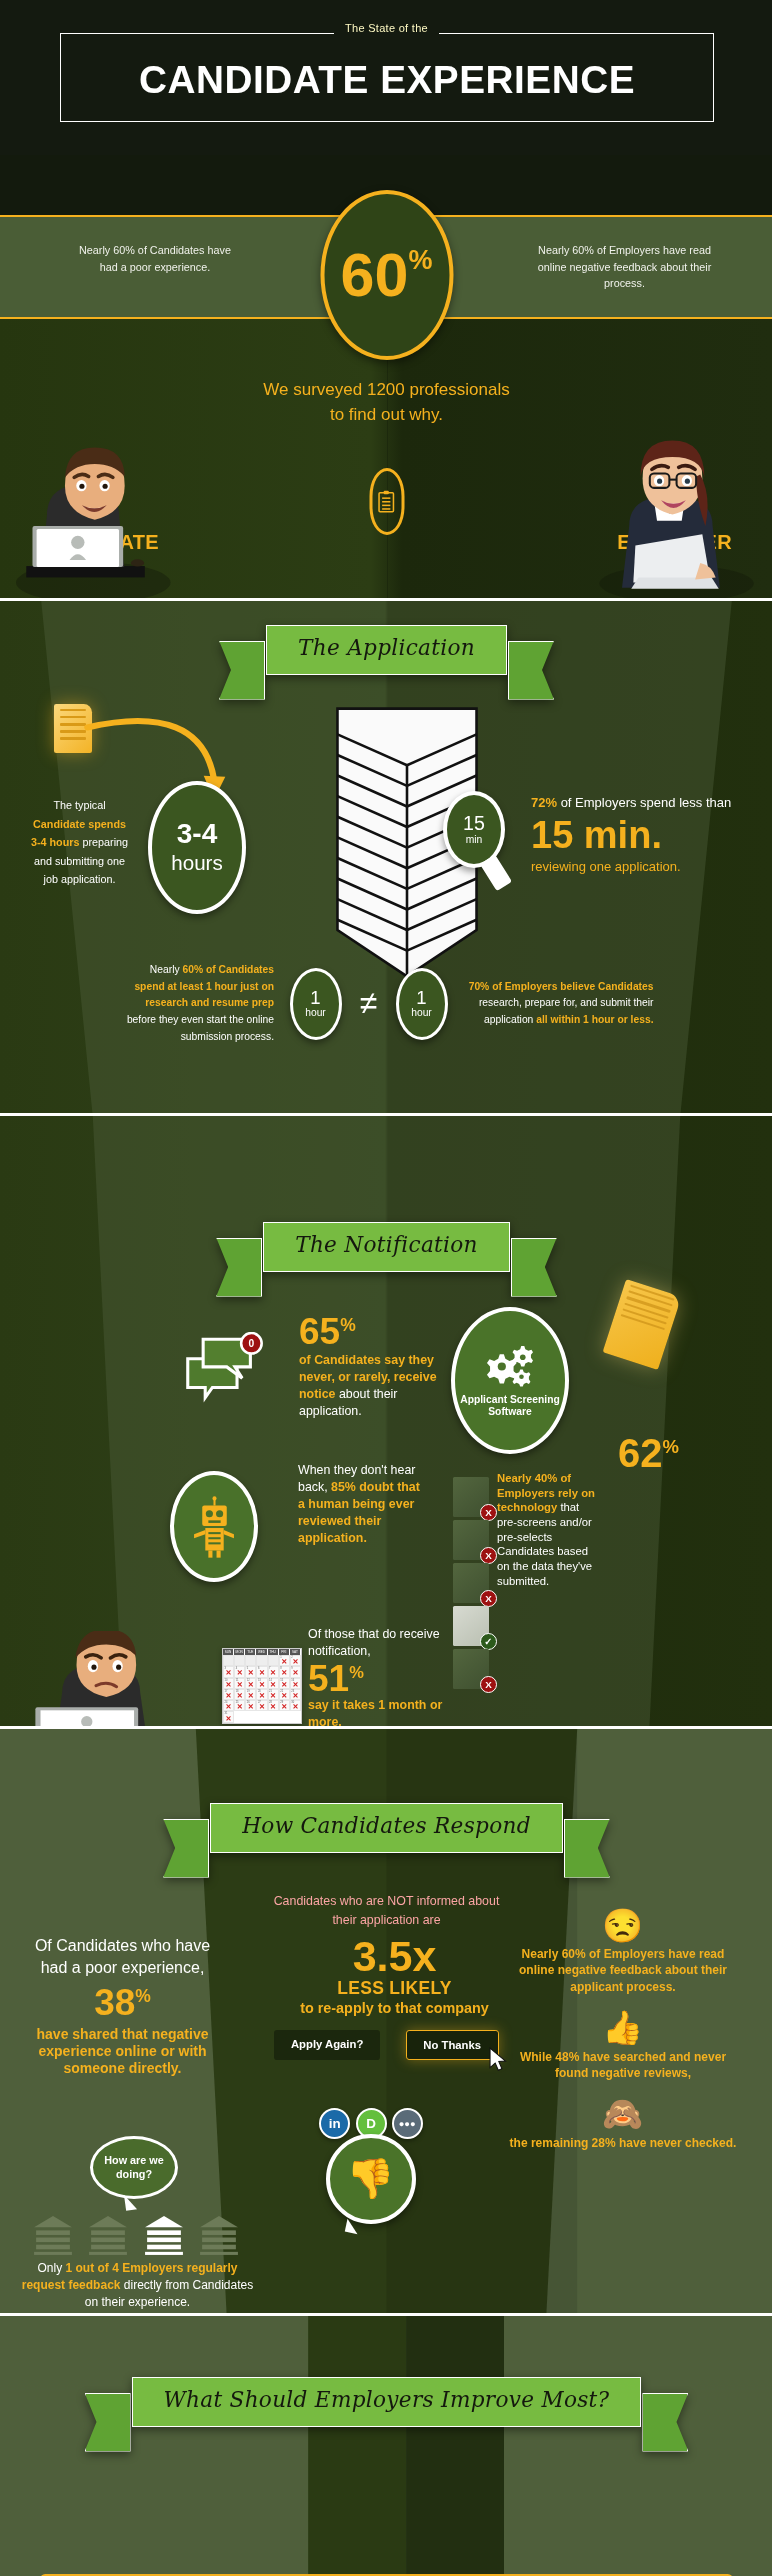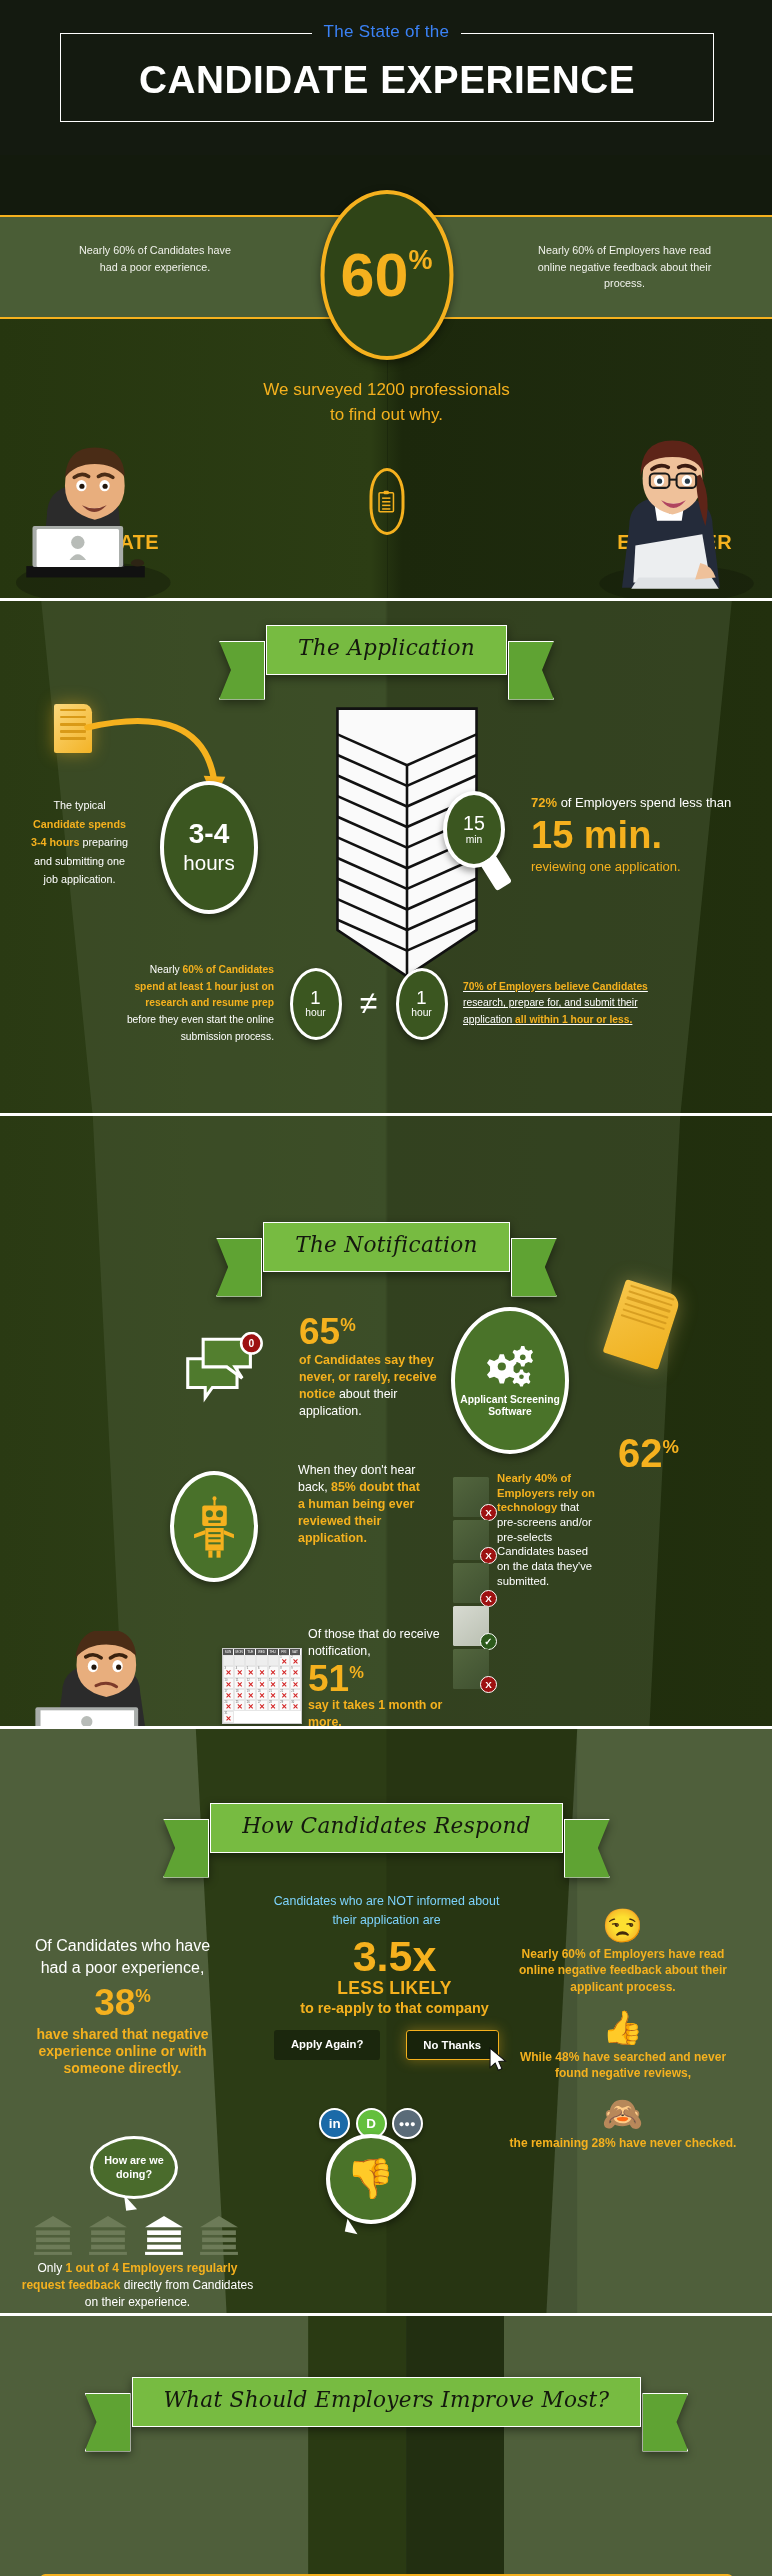--- a/index.html
+++ b/index.html
@@ -31,21 +31,21 @@
     color: #fff; line-height: 1;
     font-family: "Liberation Sans Narrow","Liberation Sans",sans-serif;
     transform: scaleX(1.02);
   }
   .title-sub-holder {
     position: absolute; top: -11.3px; left: 0; right: 0;
     display: flex; justify-content: center;
   }
   .title-sub {
     background: #141a10; padding: 0 11.3px;
-    font-size: 17px; color: #3b82f6; font-weight: 300;
+    font-size: 11px; color: #fef9c3; font-weight: 300;
     letter-spacing: 0.3px;
   }
 
   
   .hero { position: relative; height: 443px; background: #1d2a12; }
   .hero-band-top {
     position: absolute; top: 0; left: 0; right: 0; height: 60px;
     background: #131a0d;
   }
   .hero-band-mid {
@@ -140,21 +140,21 @@
   }
   .doc-icon i { display:block; height:2.6px; background:#d99a17; margin:4.6px 5.7px; border-radius:1px;}
   .arrow-curve { position: absolute; left: 82px; top: 112px; z-index: 3; }
   .stack { position: absolute; left: 322px; top: 87px; z-index: 2; }
   .bubble {
     position: absolute; border-radius: 50%; background: #3b5620;
     border: 4.1px solid #fff; display: flex; flex-direction: column;
     align-items: center; justify-content: center; text-align: center;
     color: #fff; box-shadow: 0 3.6px 7.2px rgba(0,0,0,.4); z-index: 4;
   }
-  .bub34 { left: 160px; top: 180px; width: 98px; height: 133px; }
+  .bub34 { left: 148px; top: 180px; width: 98px; height: 133px; }
   .bub34 .big { font-size: 28px; font-weight: bold; line-height: 1; }
   .bub34 .small { font-size: 20.6px; font-weight: 300; margin-top: 2.1px; }
   .bub15 { left: 443px; top: 190px; width: 62px; height: 77px; }
   .bub15 .big { font-size: 19.6px; font-weight: 300; line-height: 1; }
   .bub15 .small { font-size: 10.3px; font-weight: 300; }
   .bub15:after {
     content:""; position:absolute; width:17.5px; height:32px; background:#fff;
     right:-3.1px; bottom:-25px; transform: rotate(-32deg); border-radius:3.1px;
   }
   .app-left-copy {
@@ -172,21 +172,21 @@
     line-height: 1.05; margin: 2.1px 0 1px;
     font-family:"Liberation Sans Narrow","Liberation Sans",sans-serif;
   }
   .app-right-copy .cap { color: #f5b11e; font-size: 13px; }
   .hour-row {
     position: absolute; top: 361px; left: 0; right: 0; z-index: 3;
     display: flex; align-items: center; justify-content: center; gap: 0;
   }
   .hour-copy { width: 170px; font-size: 10.3px; line-height: 1.62; }
   .hour-copy.l { text-align: right; padding-right: 15.5px; }
-  .hour-copy.r { text-align: left; padding-left: 15.5px; width: 206px; text-decoration: underline; }
+  .hour-copy.r { text-align: right; padding-left: 15.5px; width: 206px; }
   .hour-copy b { color: #f5b11e; }
   .bub-hour {
     position: relative; width: 52px; height: 72px; border-radius: 50%;
     background: #3b5620; border: 3.6px solid #fff; flex: 0 0 auto;
     display:flex; flex-direction: column; align-items:center; justify-content:center;
     box-shadow: 0 3.6px 7.2px rgba(0,0,0,.4);
   }
   .bub-hour .n { font-size: 18.5px; font-weight: 300; line-height: 1; }
   .bub-hour .u { font-size: 10.3px; font-weight: 300; }
   .neq { width: 54px; text-align: center; font-size: 32px; color: #fff; font-weight: 300; }
@@ -255,21 +255,21 @@
   .cal-head span { flex:1; background:#555; color:#fff; font-size:3.1px; text-align:center; padding:1px 0; border-right:0.5px solid #fff;}
   .cal-grid { display:grid; grid-template-columns: repeat(7,1fr); }
   .cal-cell { height:11.3px; border:0.5px solid #e6e6e6; position:relative; background:#fafafa; }
   .cal-cell .d { position:absolute; top:0; left:0.5px; font-size:2.6px; color:#666; }
   .cal-cell .x { position:absolute; inset:0; display:flex; align-items:center; justify-content:center;
                  color:#d32121; font-size:7.2px; font-weight:bold; line-height:1; padding-top:2.1px;}
 
   
   .s-respond { height: 587px; }
   .r-sub { position: absolute; top: 163px; left: 0; right: 0; text-align: center;
-           font-size: 12.4px; line-height: 1.5; color:#7dd3fc; z-index: 4; font-weight:300;}
+           font-size: 12.4px; line-height: 1.5; color:#fca5a5; z-index: 4; font-weight:300;}
   .r-35 { position: absolute; top: 206px; left: 16px; right: 0; text-align: center; z-index: 4; }
   .r-35 .big { font-size: 43px; font-weight: bold; color: #f5b11e; line-height: 1;
                font-family:"Liberation Sans Narrow","Liberation Sans",sans-serif; }
   .r-35 .l1 { font-size: 17.5px; font-weight: bold; color:#f5b11e; letter-spacing:0.3px; }
   .r-35 .l2 { font-size: 14.4px; font-weight: bold; color:#f5b11e; margin-top:1px;}
   .btn-row { position:absolute; top: 301px; left:0; right:0; display:flex;
              justify-content:center; gap: 26px; z-index: 5; }
   .btn {
     padding: 8.2px 16.5px; font-size: 11.3px; font-weight: bold; color: #fff;
     background: rgba(20,30,10,.75); border-radius: 3.1px;

